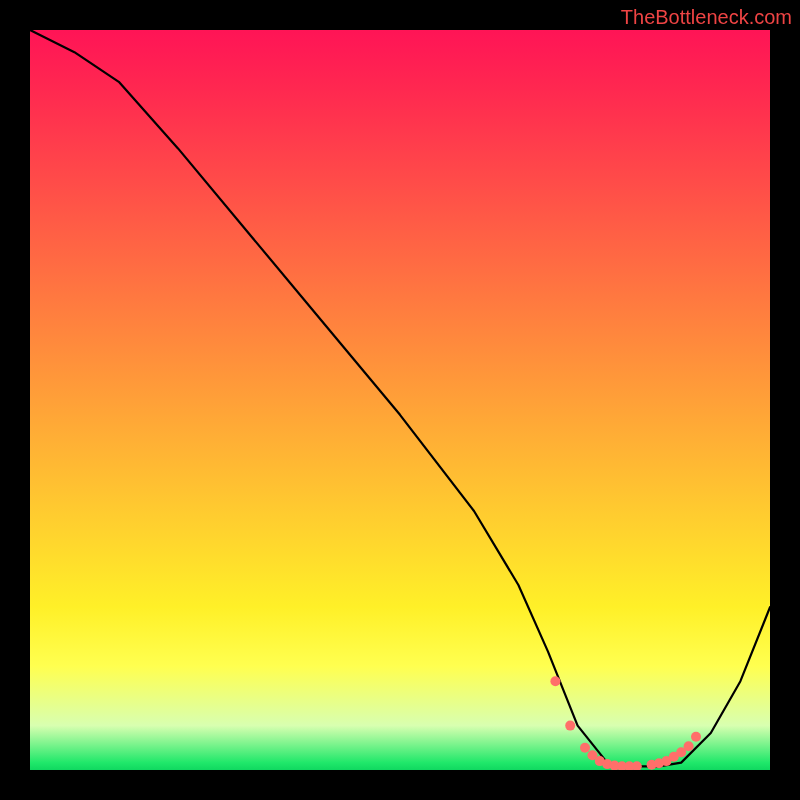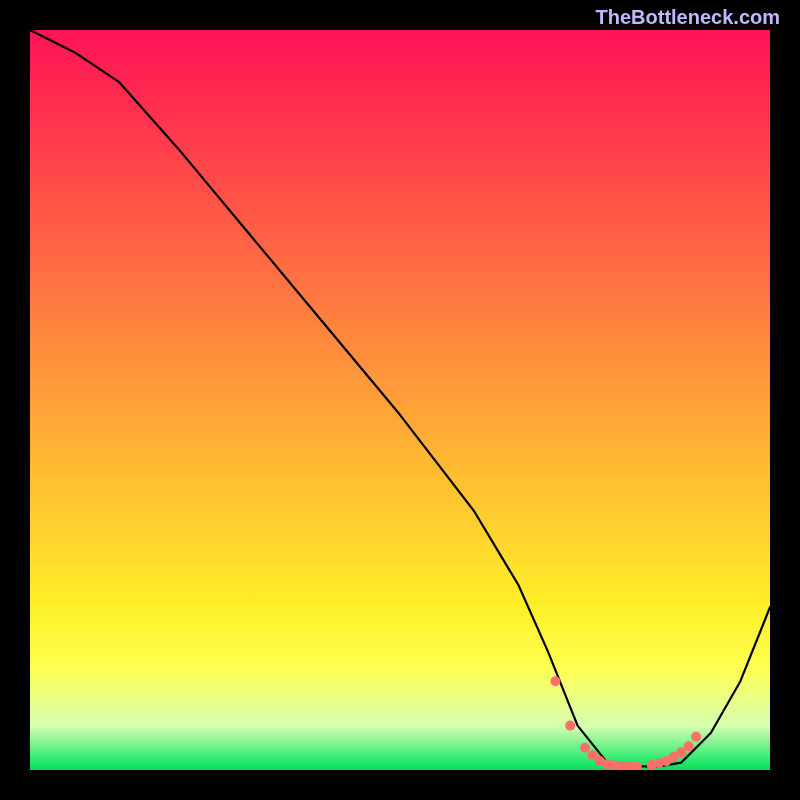--- a/index.html
+++ b/index.html
@@ -7,24 +7,24 @@
     width: 800px;
     height: 800px;
     background: #000;
     position: relative;
     font-family: Arial, sans-serif;
     overflow: hidden;
   }
   .watermark {
     position: absolute;
     top: 6px;
-    right: 20px;
-    color: #c4b5fd;
+    right: 8px;
+    color: #ef4444;
     font-size: 20px;
-    font-weight: 700;
+    font-weight: 400;
     z-index: 5;
   }
   .plot-area {
     position: absolute;
     left: 30px;
     top: 30px;
     width: 740px;
     height: 740px;
   }
   .gradient {

